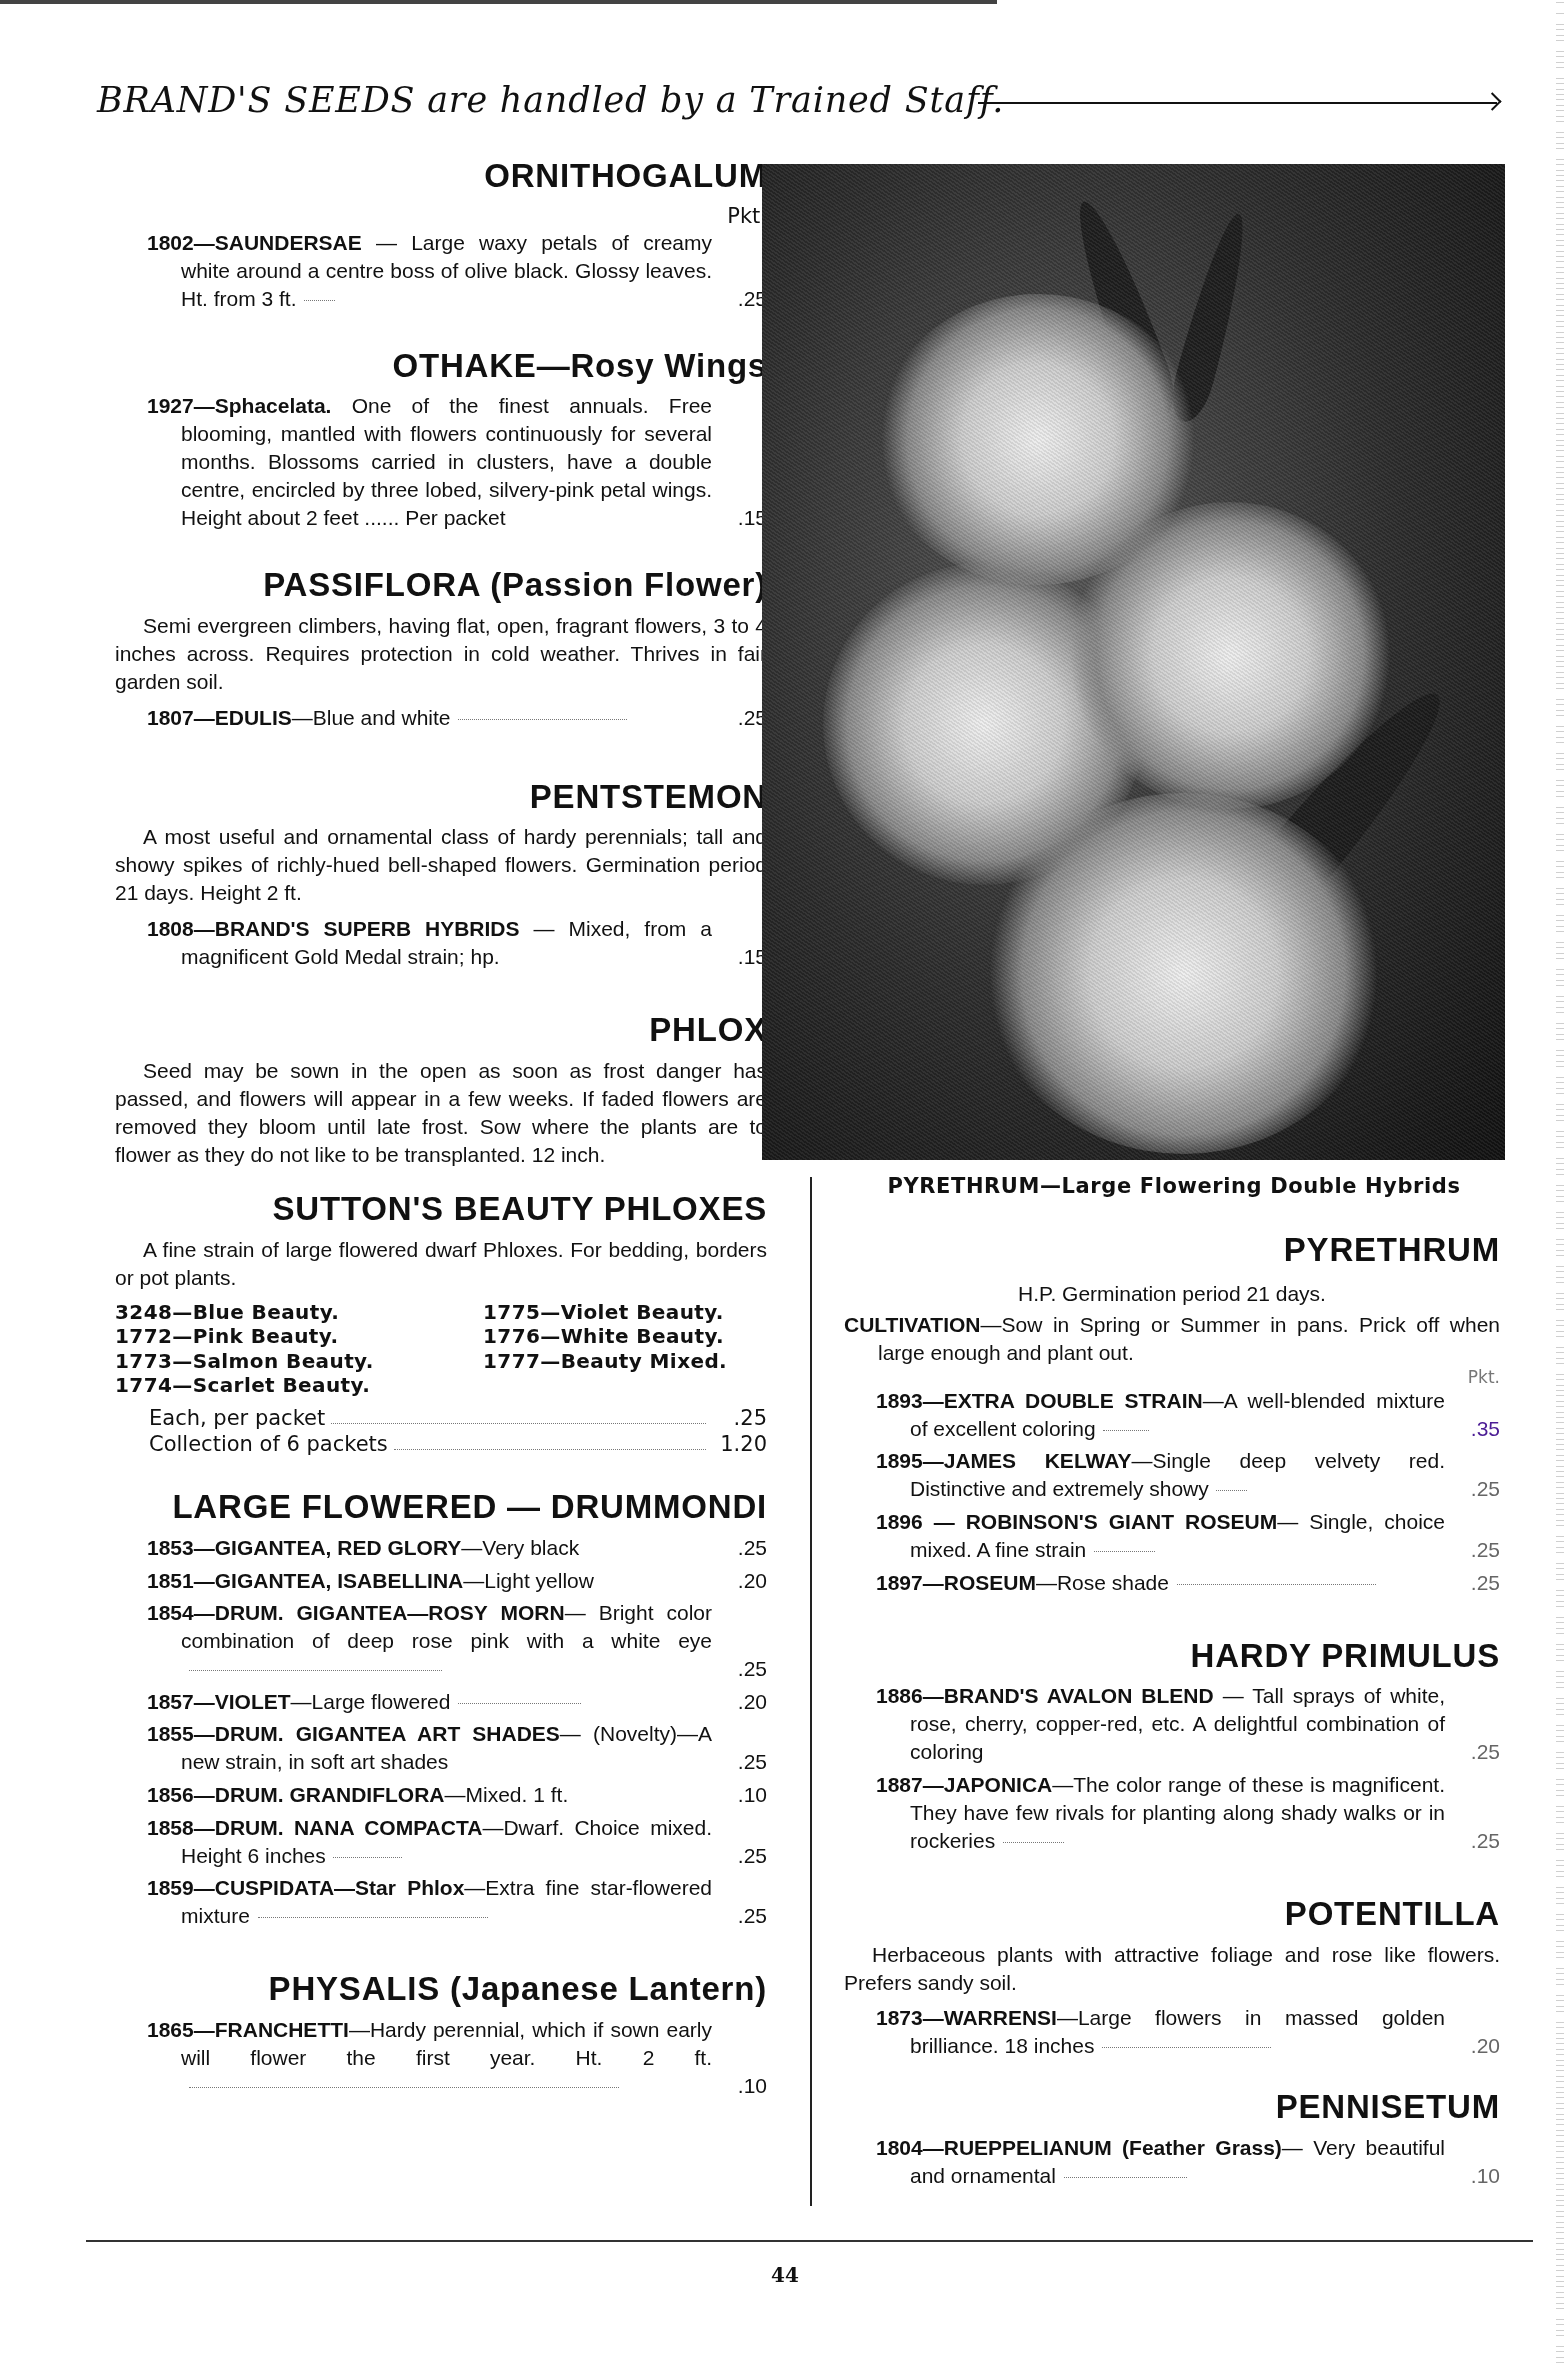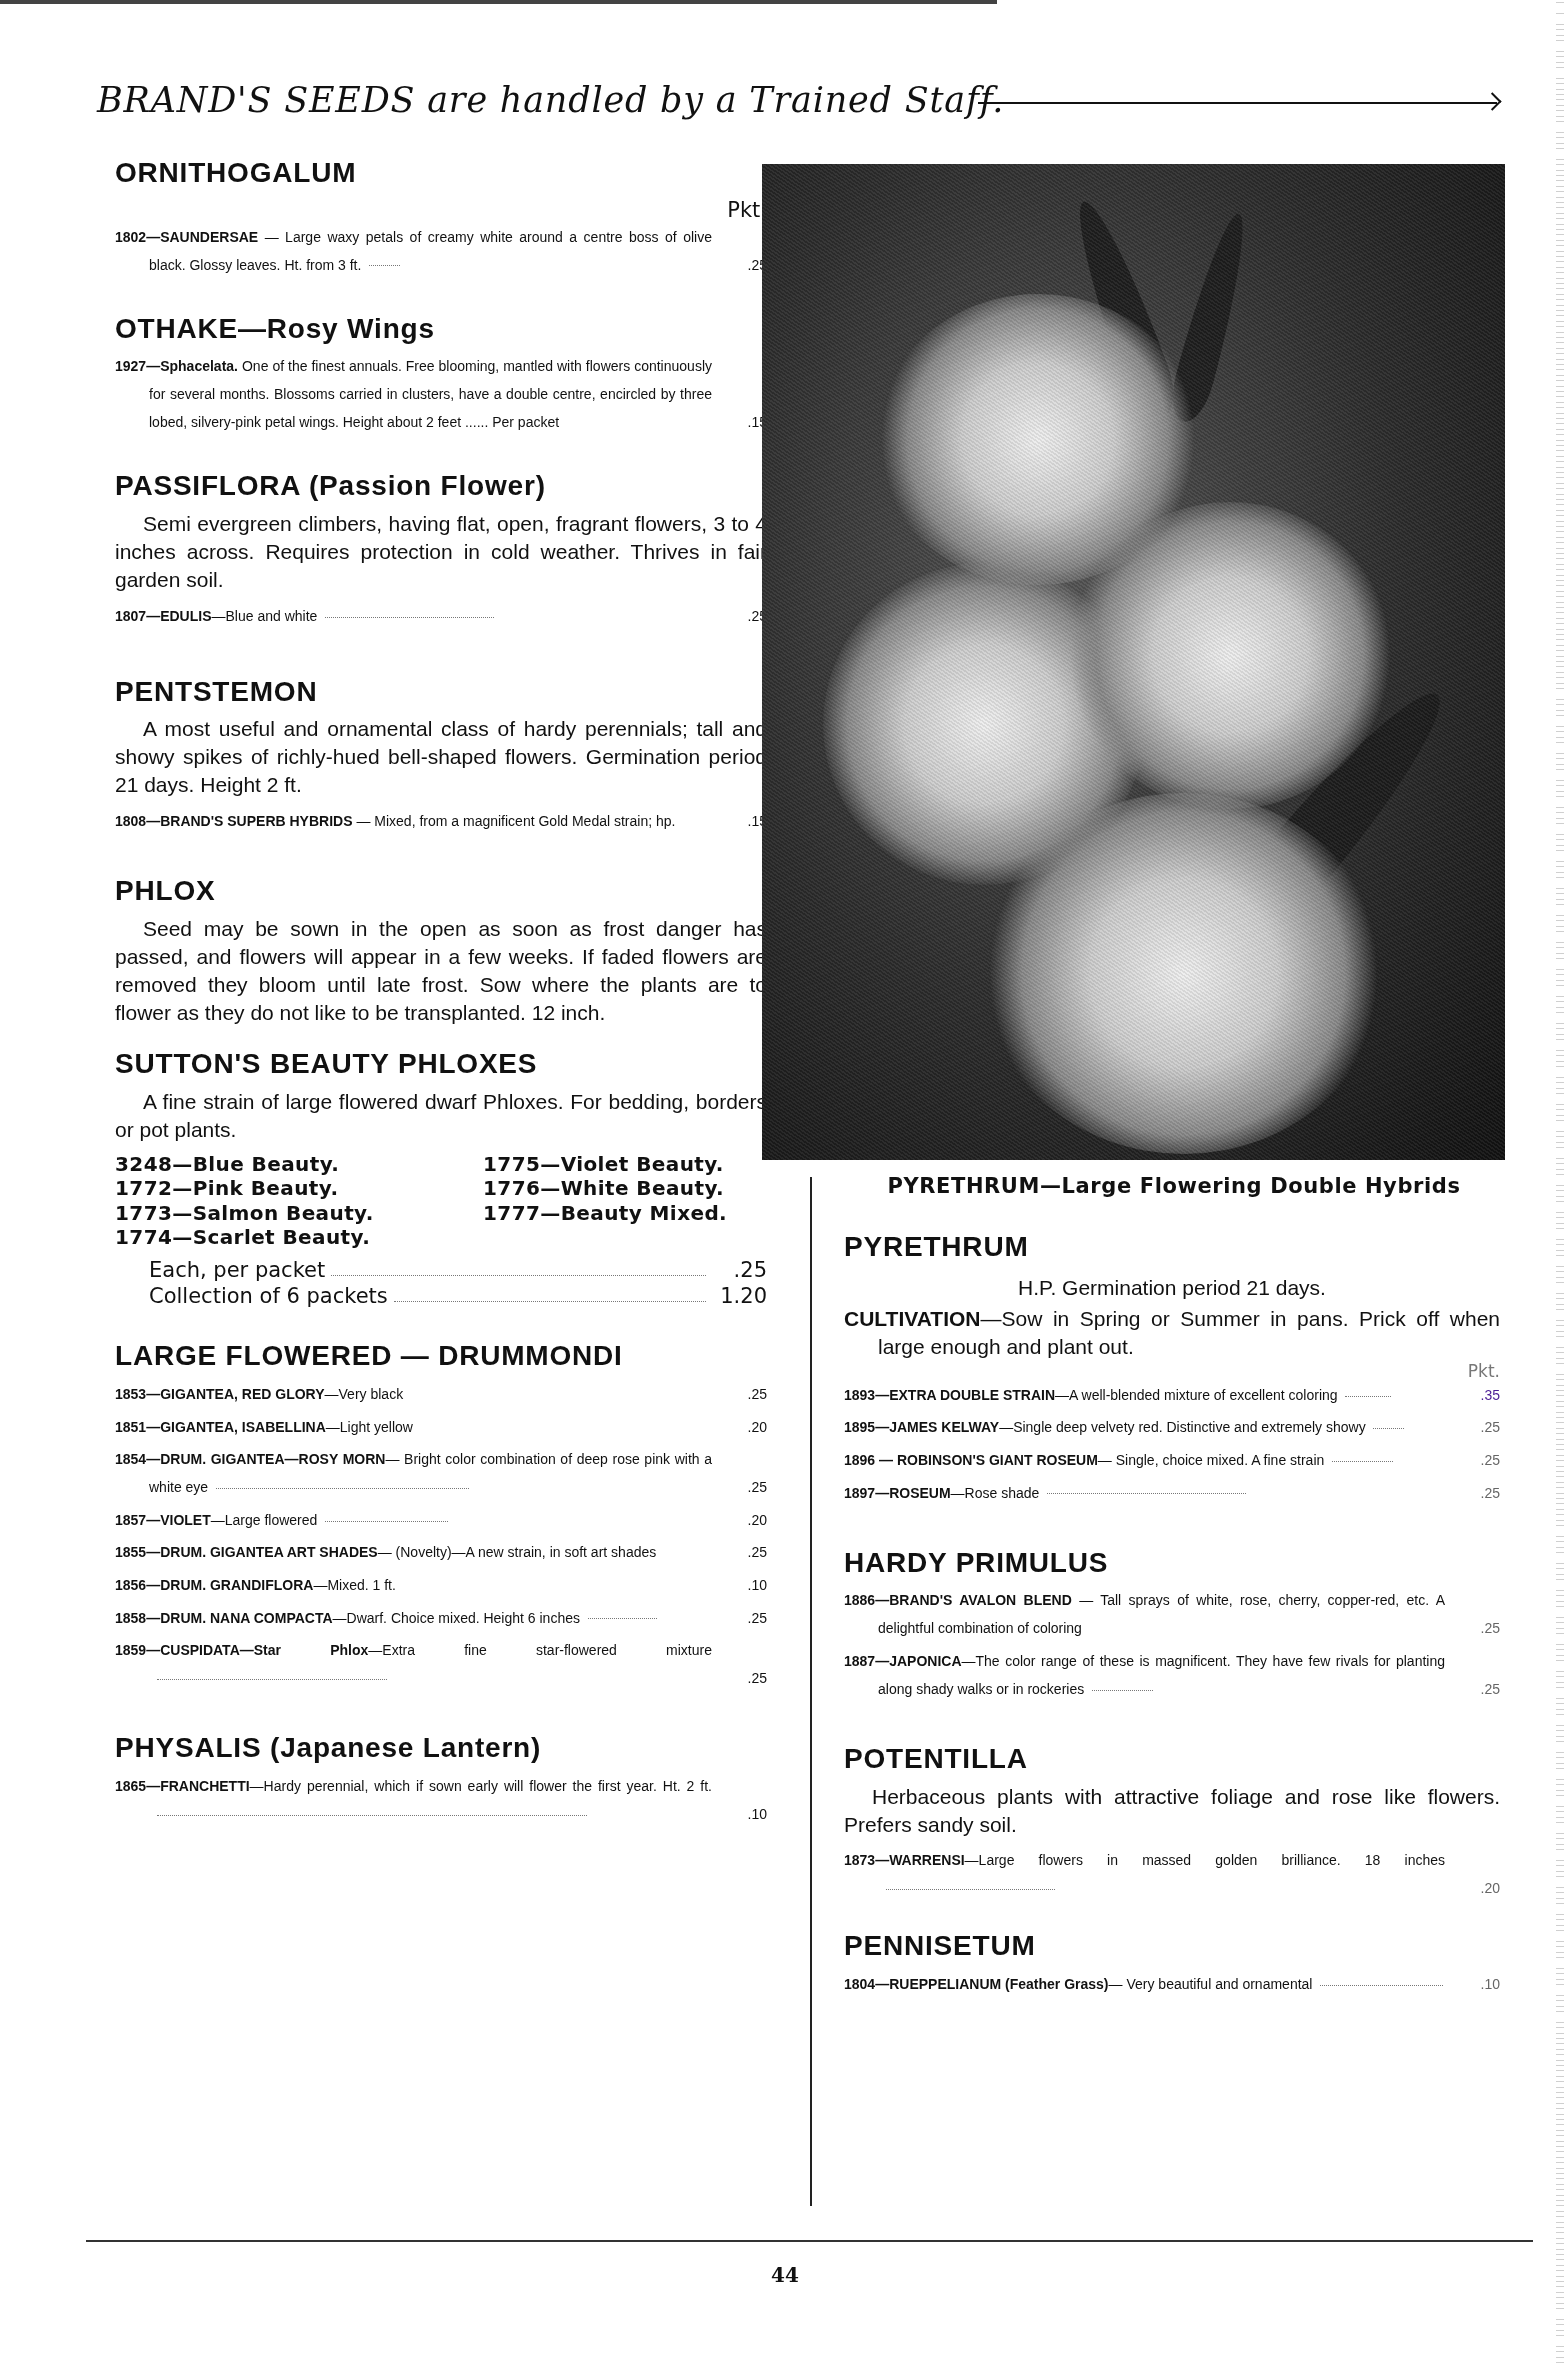--- a/index.html
+++ b/index.html
@@ -16,29 +16,29 @@
   .header-arrow { position: absolute; left: 881px; top: 21.5px; width: 519px; height: 2.3px; background: #111; }
   .header-arrow::after { content: ""; position: absolute; right: -1.5px; top: -6.1px; width: 10.7px; height: 10.7px;
     border-top: 2.3px solid #111; border-right: 2.3px solid #111; transform: rotate(45deg); }
 
   
   .col { position: absolute; }
   .col-left { left: 115px; top: 157px; width: 652px; }
   .col-right { left: 844px; top: 1177px; width: 656px; }
 
   .section { margin-bottom: 29px; }
-  .heading { font-weight: bold; text-align: left; font-size: 28px; letter-spacing: 0.8px; margin-bottom: 7.7px;
+  .heading { font-weight: bold; text-align: right; font-size: 33px; letter-spacing: 0.8px; margin-bottom: 7.7px;
     font-family: "Liberation Sans", "DejaVu Sans", sans-serif; }
   .para { font-size: 21px; line-height: 28px; text-align: justify; text-indent: 28px; margin-bottom: 7.7px;
     font-family: "Liberation Sans", "DejaVu Sans", sans-serif; font-weight: 300; }
   .para.center { text-align: center; text-indent: 0; }
   .pkt-label { text-align: right; font-size: 21px; line-height: 26px; }
 
-  .entry { display: flex; align-items: flex-end; font-size: 14px; line-height: 28px; margin-bottom: 4.6px;
-    font-family: "Liberation Sans", "DejaVu Sans", sans-serif; }
+  .entry { display: flex; align-items: flex-end; font-size: 21px; line-height: 28px; margin-bottom: 4.6px;
+    font-family: "Liberation Sans", "DejaVu Sans", sans-serif; margin-left: 32px; }
   .entry-body { flex: 1; padding-left: 34px; text-indent: -34px; text-align: justify; }
   .entry-code { font-weight: bold; }
   .entry-name { font-weight: bold; }
   .entry-desc { font-weight: normal; }
   .leader { display: inline-block; min-width: 31px; border-bottom: 1.5px dotted #777; height: 0; vertical-align: middle; margin-left: 7.7px; }
   .price { width: 55px; text-align: right; flex-shrink: 0; }
 
   .variety-grid { display: grid; grid-template-columns: 368px 1fr; font-weight: bold; font-size: 20px; line-height: 24.5px;
     margin-bottom: 7.7px; letter-spacing: 0.4px; }
   .price-row { display: flex; font-size: 21px; line-height: 26px; padding-left: 34px; }

